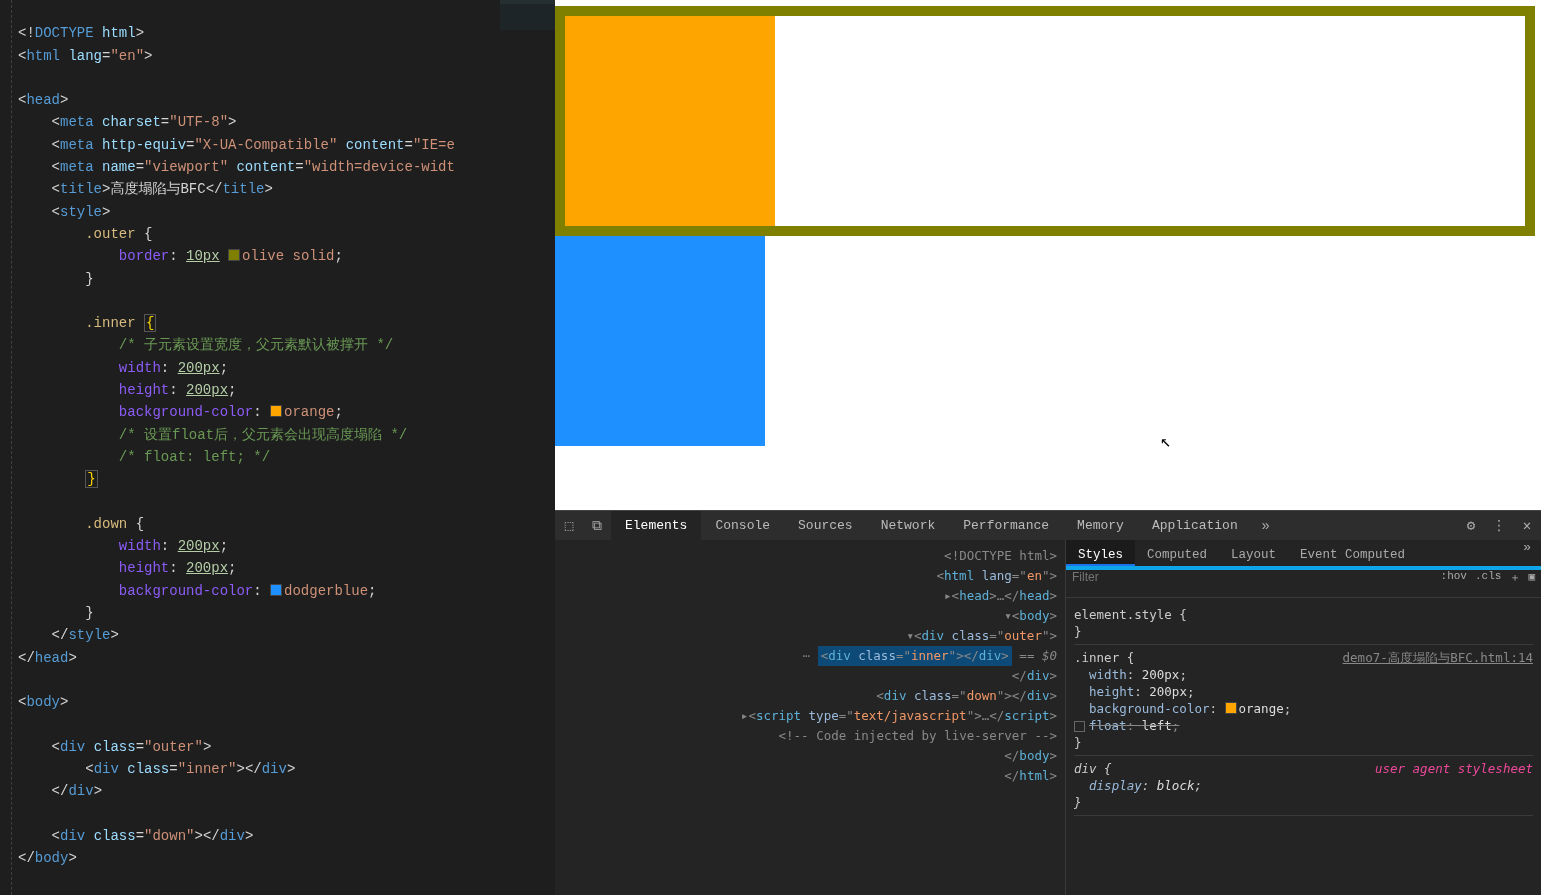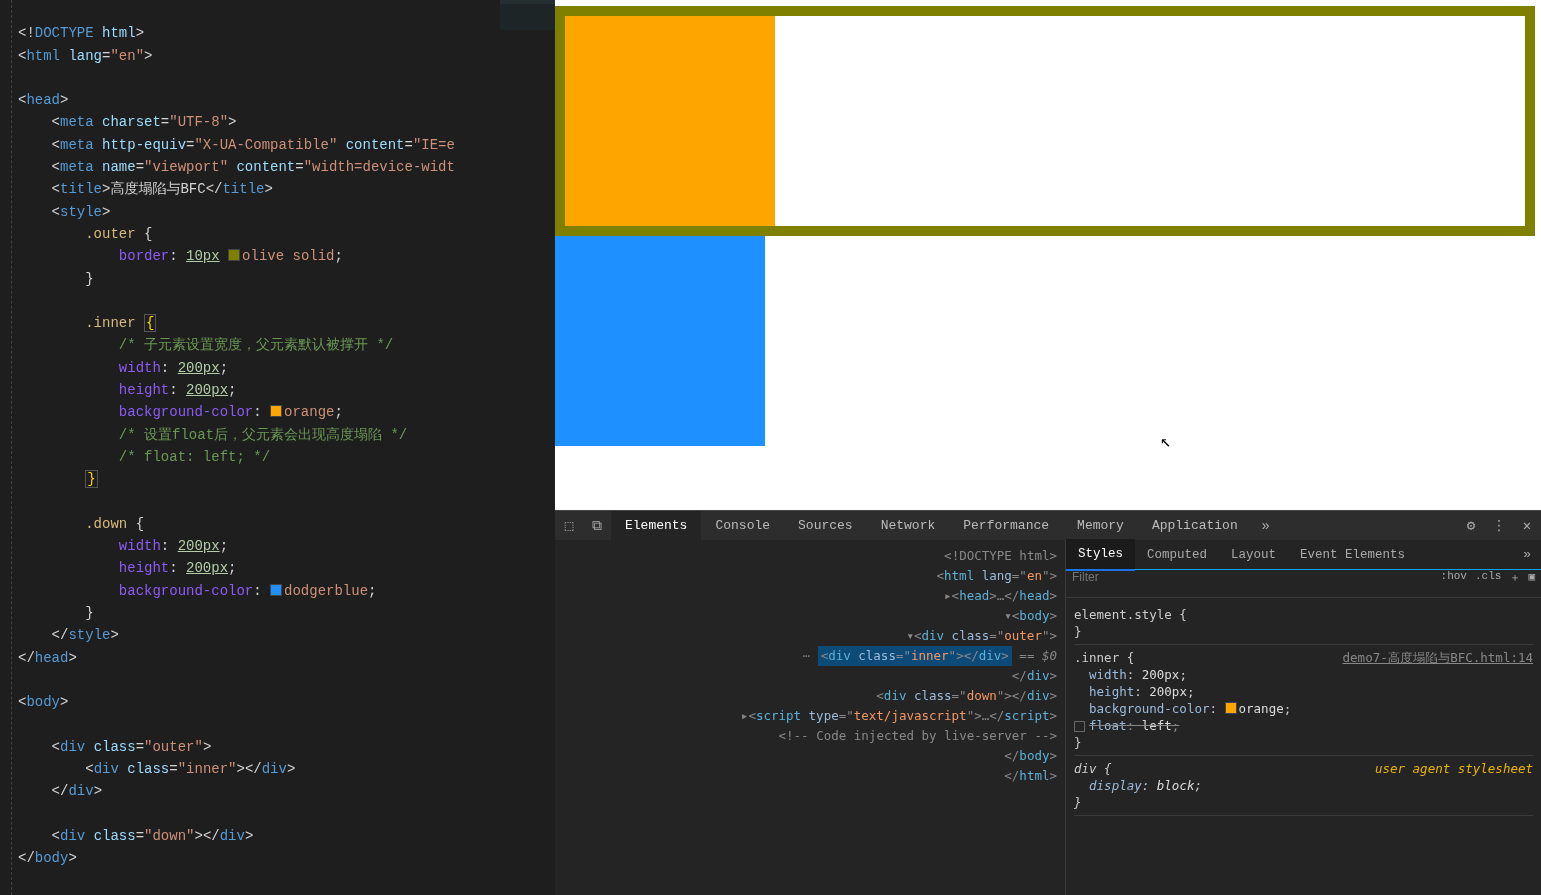--- a/index.html
+++ b/index.html
@@ -35,31 +35,31 @@
 .dt-tab.active { background: #242424; color: #fff; }
 .dt-tabs .spacer { flex: 1; }
 .dt-body { flex: 1; display: flex; }
 .dom-tree { width: 511px; padding: 6px 8px; font-family: Consolas, monospace; line-height: 20px; font-size: 12.5px; border-right: 1px solid #3a3a3a; overflow: hidden; text-align: right; }
 .dom-tree .t { color: #5db0d7; } .dom-tree .a { color: #9bbbdc; } .dom-tree .v { color: #f29766; }
 .dom-tree .gr { color: #888; } .dom-tree .ar { color: #888; display: inline-block; width: 12px; }
 .dom-tree .sel-row { background: #0e4a77; display: inline-block; padding: 0 3px; }
 .dom-tree .dim { color: #888; }
 
 .styles-pane { flex: 1; display: flex; flex-direction: column; }
-.sub-tabs { display: flex; height: 30px; border-bottom: 1px solid #0ea5e9; align-items: center; }
+.sub-tabs { display: flex; height: 30px; border-bottom: 4px solid #0ea5e9; }
 .sub-tab { padding: 0 12px; line-height: 30px; color: #aaa; font-size: 12.5px; }
 .sub-tab.active { background: #1b1b1b; color: #fff; border-bottom: 2px solid #1a73e8; }
 .sub-tabs .more { margin-left: auto; padding: 0 10px; color: #aaa; }
 .filter-row { display: flex; align-items: flex-start; height: 28px; border-bottom: 1px solid #3a3a3a; padding: 0 6px; font-size: 12px; color: #888; }
 .filter-row input { flex: 1; background: transparent; border: none; color: #ccc; font-size: 12px; outline: none; }
 .filter-row .btn { margin-left: 8px; color: #aaa; font-size: 11px; }
 .rules { flex: 1; padding: 4px 8px; font-family: Consolas, monospace; font-size: 12.5px; line-height: 17px; overflow: hidden; }
 .rules .k { color: #9bbbdc; } .rules .vv { color: #ddd; }
 .rules .src { float: right; color: #888; text-decoration: underline; font-style: normal; }
-.rules .ua { float: right; color: #eab308; font-style: italic; }
+.rules .ua { float: right; color: #ec4899; font-style: italic; }
 .rules .strike { text-decoration: line-through; color: #888; }
 .rules .ck { display: inline-block; width: 11px; height: 11px; border: 1px solid #666; vertical-align: -2px; margin-right: 4px; }
 .rules .block { border-bottom: 1px solid #3a3a3a; padding: 4px 0; }
 </style>
 </head>
 <body>
 
 <div class="editor-pane">
   <div class="gutter"></div>
   <div class="code">
@@ -145,21 +145,21 @@
 <div>      <span class="dim">&lt;!-- Code injected by live-server --&gt;</span></div>
 <div>    <span class="gr">&lt;/</span><span class="t">body</span><span class="gr">&gt;</span></div>
 <div><span class="gr">&lt;/</span><span class="t">html</span><span class="gr">&gt;</span></div>
       </div>
 
       <div class="styles-pane">
         <div class="sub-tabs">
           <div class="sub-tab active">Styles</div>
           <div class="sub-tab">Computed</div>
           <div class="sub-tab">Layout</div>
-          <div class="sub-tab">Event Elements</div>
+          <div class="sub-tab">Event Computed</div>
           <div class="more">»</div>
         </div>
         <div class="filter-row">
           <input placeholder="Filter" style="">
           <span class="btn">:hov</span>
           <span class="btn">.cls</span>
           <span class="btn">＋</span>
           <span class="btn">▣</span>
         </div>
         <div class="rules">

